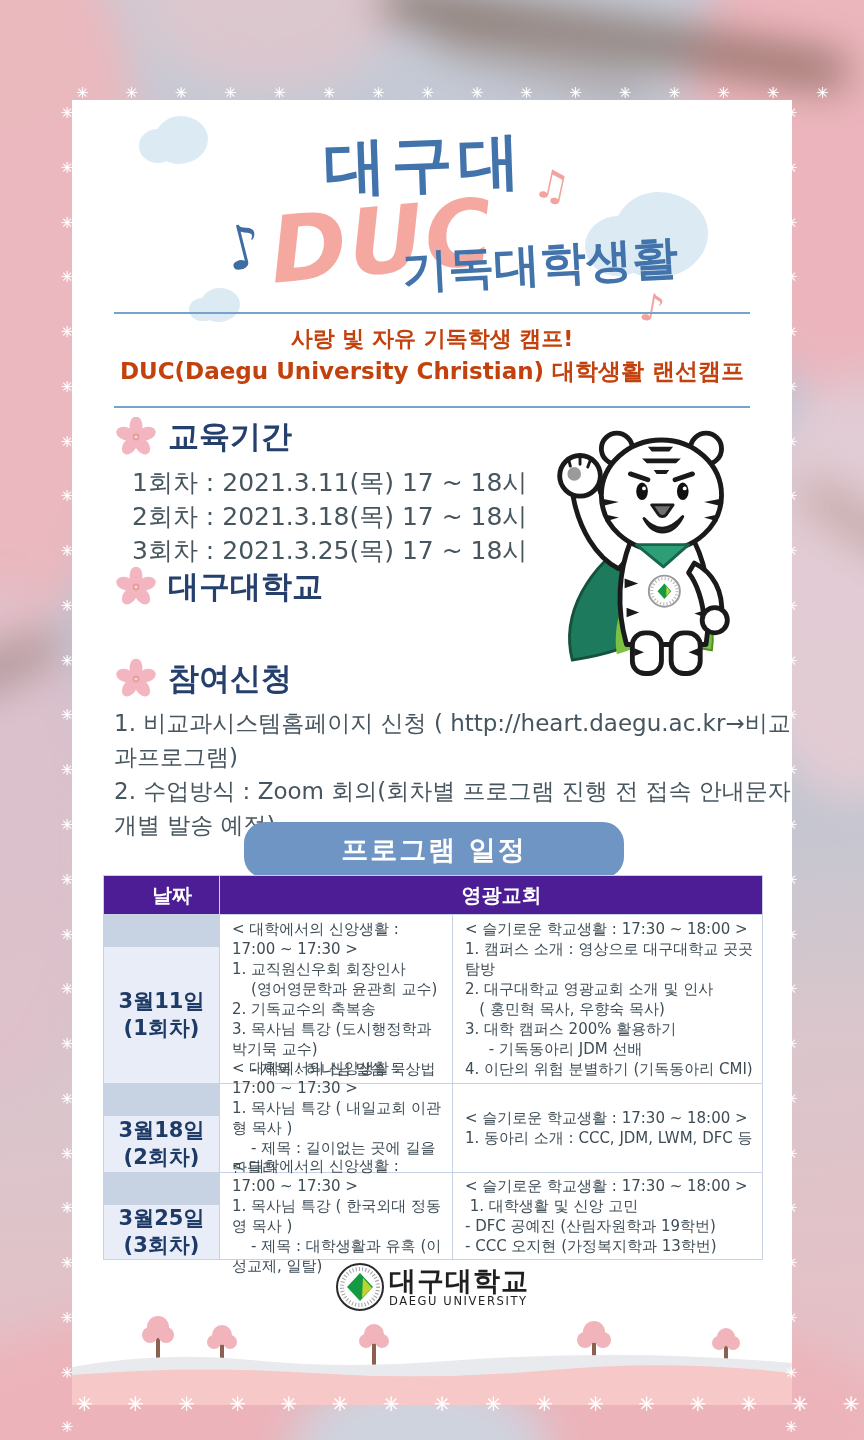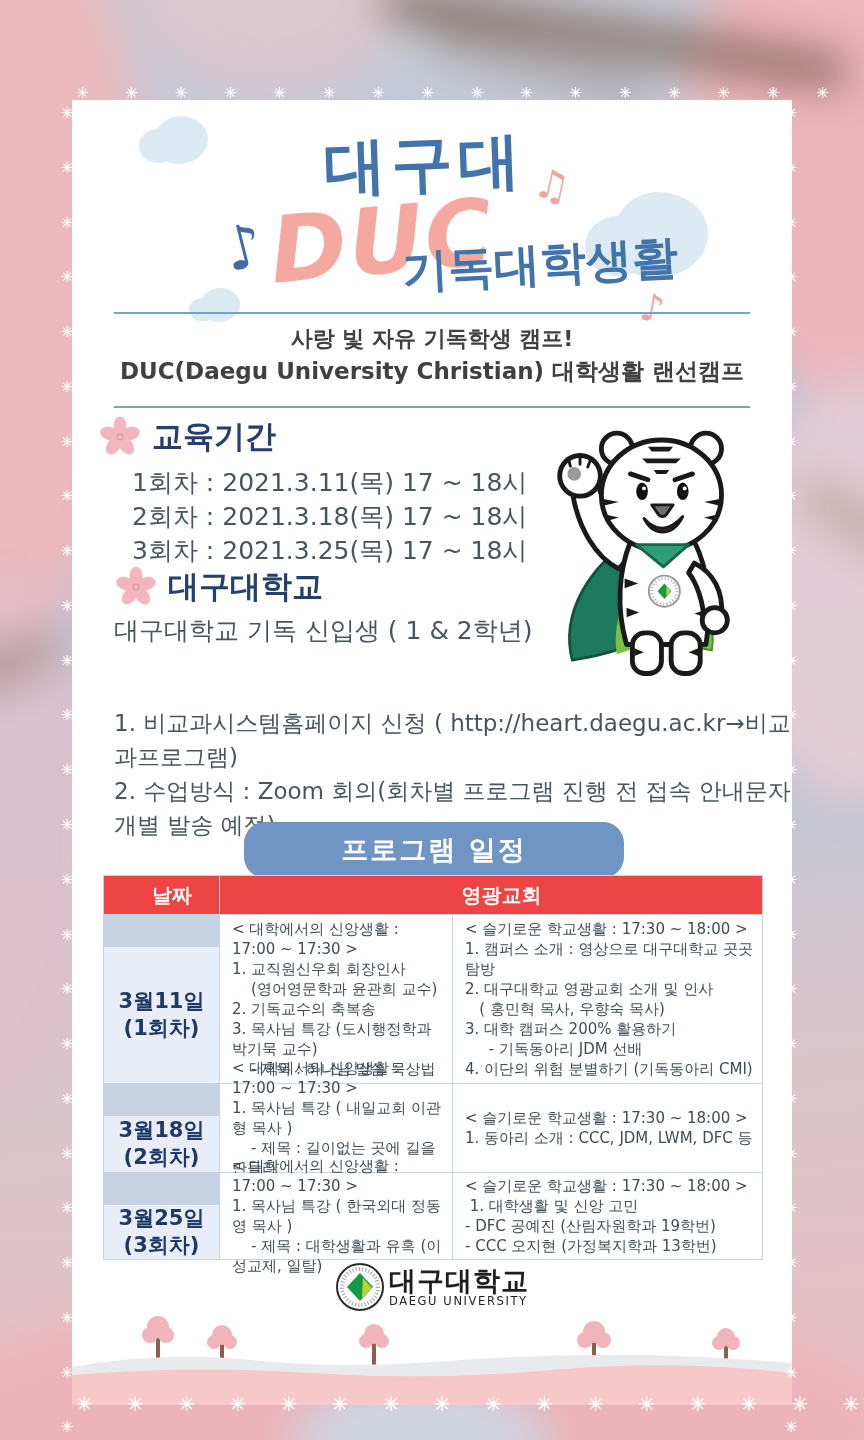--- a/index.html
+++ b/index.html
@@ -47,44 +47,44 @@
              font-style:italic;color:#f5a8a0;transform:rotate(-5deg);letter-spacing:2px;}
   .title-sub{position:absolute;left:330px;top:134px;font-size:46px;font-weight:bold;color:#4273ab;
              transform:rotate(-3deg);}
   .note{position:absolute;}
   .note-a{left:462px;top:62px;font-size:40px;color:#f3a39d;transform:rotate(12deg);}
   .note-b{left:152px;top:112px;font-size:60px;color:#3f6da3;transform:rotate(-14deg);}
   .note-c{left:568px;top:186px;font-size:38px;color:#f3a39d;transform:rotate(10deg);}
 
   .divider{position:absolute;left:42px;width:636px;height:2px;background:#79a2cb;}
   .d1{top:212px;} .d2{top:306px;}
-  .sub{position:absolute;left:0;width:100%;text-align:center;font-weight:bold;color:#404040;}
+  .sub{position:absolute;left:0;width:100%;text-align:center;font-weight:bold;color:#c2410c;}
   .sub1{top:224px;font-size:22px;}
   .sub2{top:256px;font-size:23px;}
 
   
   .section-head{position:absolute;display:flex;align-items:center;gap:12px;}
-  .sh-period{left:28px;top:316px;} .sh-target{left:44px;top:466px;} .sh-apply{left:44px;top:558px;}
+  .sh-period{left:44px;top:316px;} .sh-target{left:44px;top:466px;} .sh-apply{left:44px;top:558px;}
   .blossom-ic{width:40px;height:40px;flex:0 0 40px;}
   .sh-label{font-size:31px;font-weight:bold;color:#26406d;}
   .body-lines{position:absolute;color:#46555e;white-space:pre-wrap;}
   .period-lines{left:42px;top:366px;font-size:25px;line-height:34px;margin-left:18px;}
   .target-lines{left:42px;top:514px;font-size:25px;line-height:34px;}
   .apply-lines{left:42px;top:606px;font-size:23px;line-height:34px;}
 
   .mascot{position:absolute;left:446px;top:314px;width:252px;height:270px;}
 
   
   .pill{position:absolute;left:172px;top:722px;width:380px;height:56px;border-radius:21px;
         background:#6e95c3;color:#fff;font-size:27px;font-weight:bold;letter-spacing:2px;
         display:flex;align-items:center;justify-content:center;}
   .sched{position:absolute;left:31px;top:775px;width:658px;display:grid;
          grid-template-columns:115px 232px 309px;grid-template-rows:38px 168px 88px 86px;
          gap:1px;background:#c7d2e2;border:1px solid #c7d2e2;}
-  .th{background:#ef4444;color:#fff;font-size:20px;font-weight:bold;
+  .th{background:#4c1d95;color:#fff;font-size:20px;font-weight:bold;
       display:flex;align-items:center;justify-content:center;padding-left:21px;}
   .th-program{grid-column:2/4;}
   .td-date{background:#e9edf7;color:#1e3a66;font-weight:bold;font-size:21px;line-height:27px;
            display:flex;align-items:center;justify-content:center;text-align:center;white-space:pre-wrap;margin-top:32px;}
   .td-prog{background:#fff;color:#3e4c55;font-size:15px;line-height:20px;
            padding:8px 6px 8px 12px;display:flex;align-items:center;white-space:pre-wrap;}
 
   
   .logo{position:absolute;left:0;top:1162px;width:100%;display:flex;align-items:center;
         justify-content:center;gap:4px;}
@@ -159,22 +159,27 @@
     <div class="body-lines period-lines">1회차 : 2021.3.11(목) 17 ~ 18시
 2회차 : 2021.3.18(목) 17 ~ 18시
 3회차 : 2021.3.25(목) 17 ~ 18시</div>
 
     <div class="section-head sh-target">
       <svg class="blossom-ic">
           <use href="#blossom"></use>
         </svg>
       <span class="sh-label">대구대학교</span>
     </div>
-    <div class="body-lines target-lines">대구대학교 기독 신입생 ( 1 &amp; 2학년)</div>
-
+
+    <div class="section-head sh-apply">
+      <svg class="blossom-ic">
+          <use href="#blossom"></use>
+        </svg>
+      <span class="sh-label">참여신청</span>
+    </div>
     <div class="body-lines apply-lines">1. 비교과시스템홈페이지 신청 ( http://heart.daegu.ac.kr→비교과프로그램)
 2. 수업방식 : Zoom 회의(회차별 프로그램 진행 전 접속 안내문자 개별 발송 예정)</div>
 
     <svg class="mascot" viewBox="0 0 260 275">
 
       <path d="M122,125 C72,155 44,205 56,252 C92,247 122,236 138,226 L152,150 Z" fill="#1e7a5c" stroke="#14523e" stroke-width="3"></path>
       <path d="M134,152 C108,182 97,216 102,246 C122,241 136,232 143,225 L152,165 Z" fill="#7cc142"></path>
       <path d="M172,165 C196,190 204,218 200,242 L178,238 C180,212 176,188 168,172 Z" fill="#7cc142" stroke="#4e8f26" stroke-width="2"></path>
 
       <circle cx="102" cy="34" r="16" fill="#fff" stroke="#1a1a1a" stroke-width="5"></circle>

